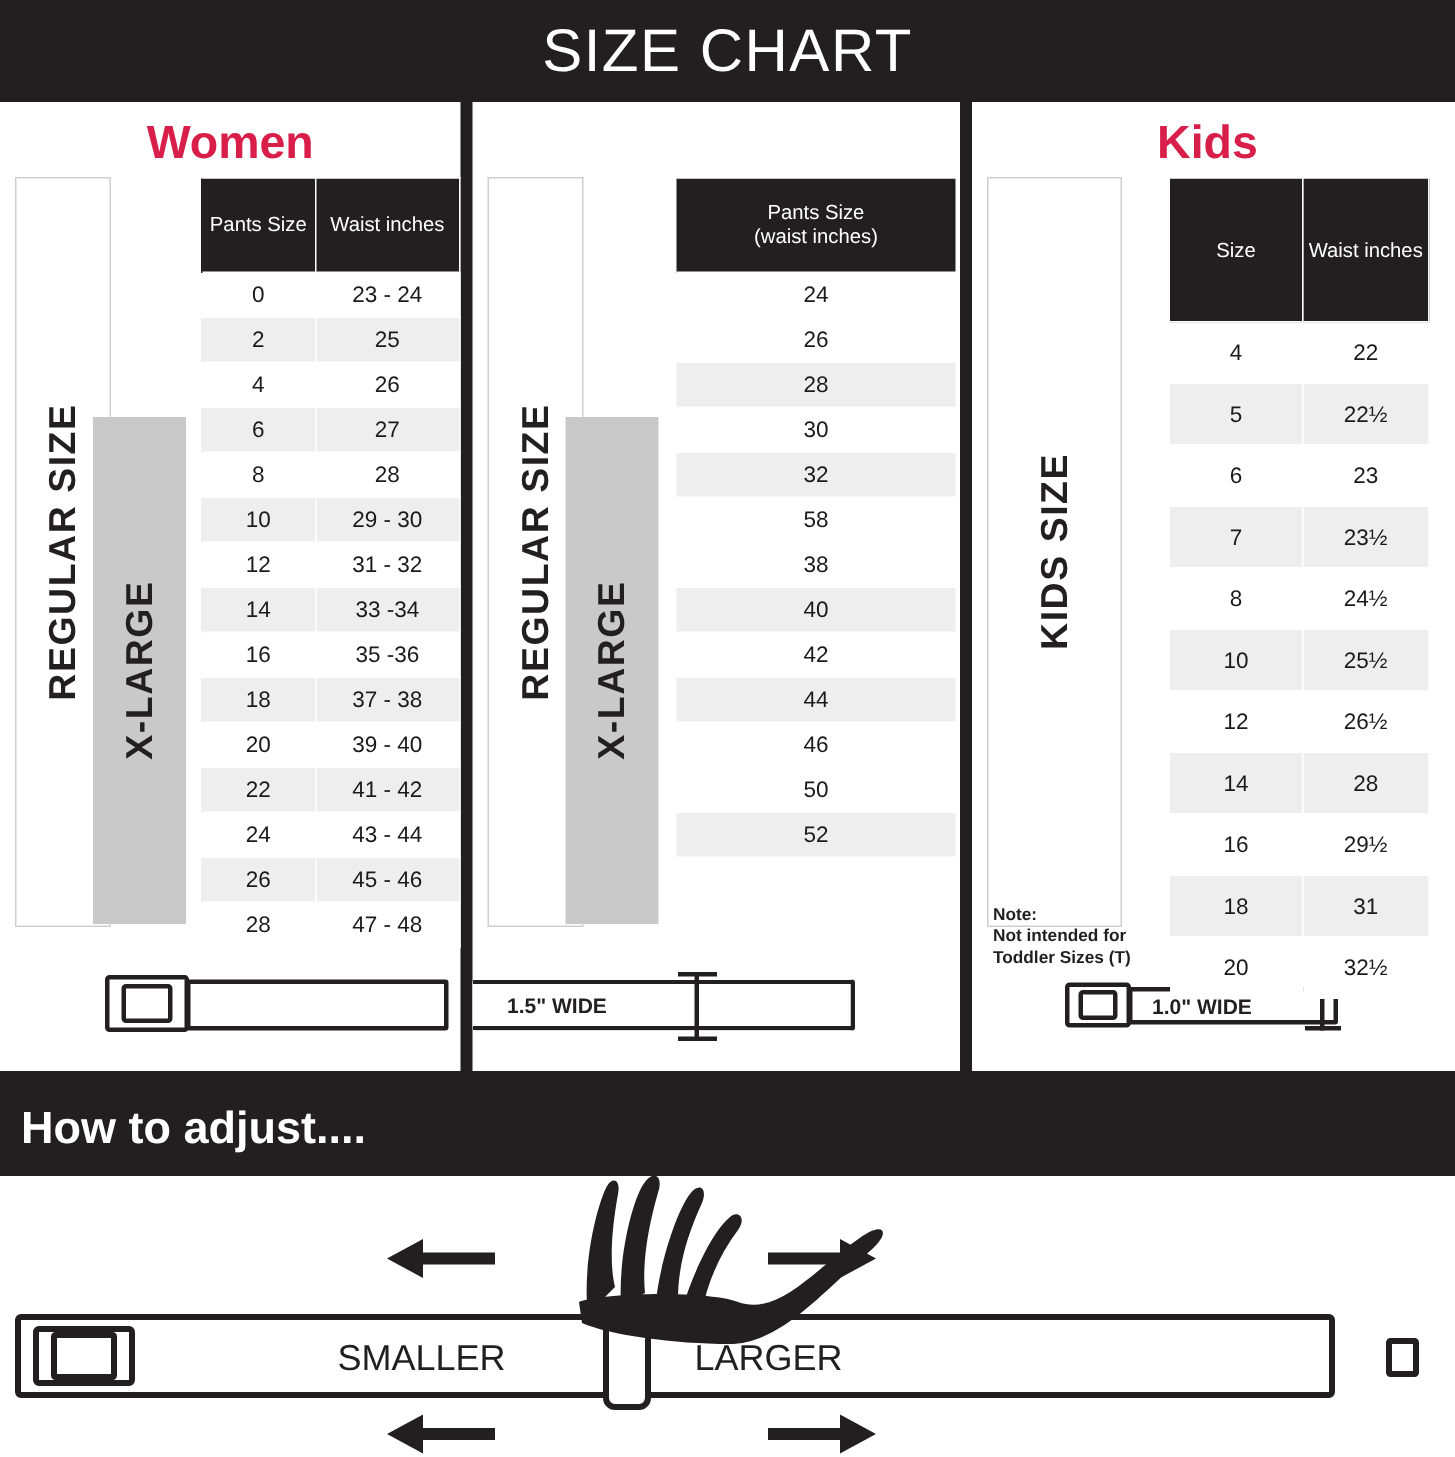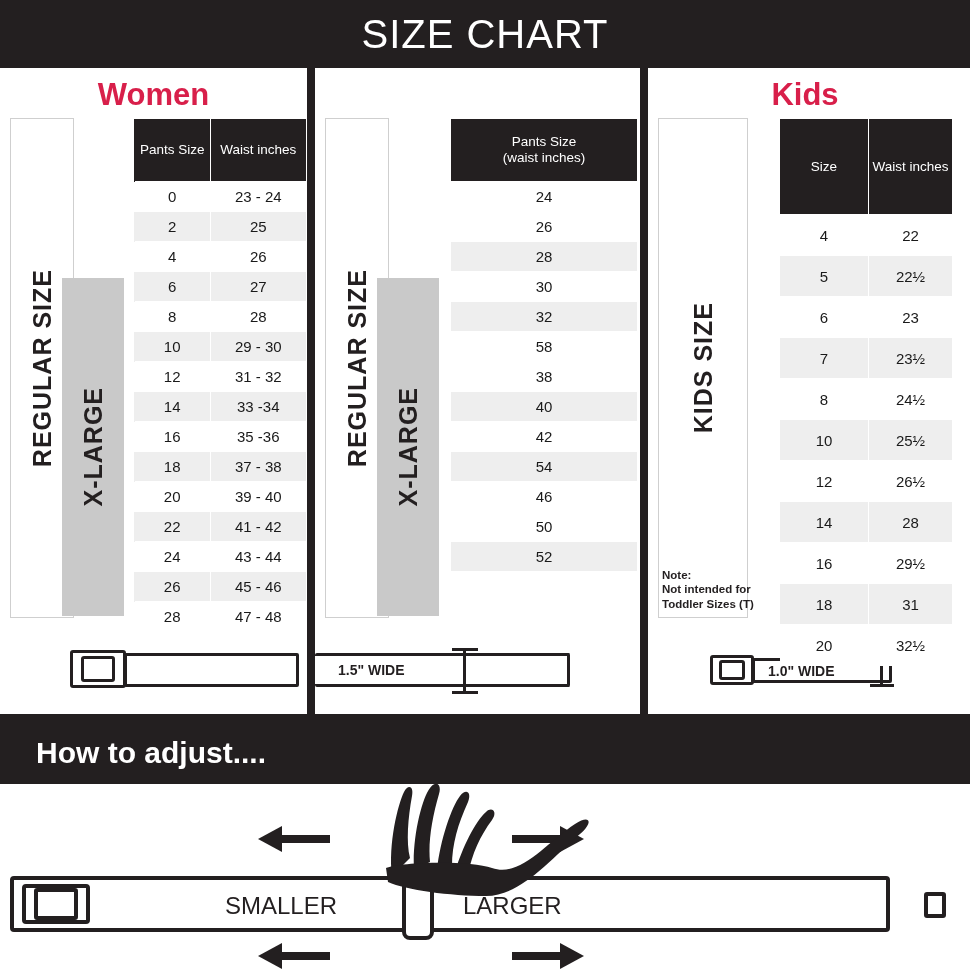--- a/index.html
+++ b/index.html
@@ -66,21 +66,21 @@
     writing-mode:vertical-rl;transform:rotate(180deg);
     font-size:25px;font-weight:bold;letter-spacing:1px;color:#231f20;
     white-space:nowrap;
   }
   .band-reg{background:#ffffff;border:1px solid #cfcfcf;}
   .band-xl{background:#c9c9c9;}
   .band-kids{background:#ffffff;}
 
   .note{
     position:absolute;font-size:11.5px;font-weight:bold;line-height:1.25;
-    color:#231f20;z-index:5;
+    color:#231f20;z-index:5;margin-top:35px;
   }
 
   
   .belt-area{position:absolute;}
   .belt-strap{
     position:absolute;border:3px solid #231f20;background:#fff;
     border-radius:2px;height:34px;box-sizing:border-box;
   }
   .buckle{
     position:absolute;border:3px solid #231f20;background:#fff;
@@ -92,21 +92,21 @@
   }
   .belt-label{
     position:absolute;font-size:14px;font-weight:bold;color:#231f20;
   }
   .ibar{position:absolute;background:#231f20;}
 
   
   .howto-bar{
     height:62px;background:#231f20;color:#ffffff;display:flex;align-items:center;
   }
-  .howto-bar .label{font-size:30px;font-weight:bold;padding-left:36px;}
+  .howto-bar .label{font-size:30px;font-weight:bold;padding-left:14px;}
   .howto-area{position:relative;height:247px;background:#ffffff;}
 
   .big-belt{
     position:absolute;left:10px;top:92px;width:880px;height:56px;
     border:4px solid #231f20;border-radius:4px;background:#fff;box-sizing:border-box;
   }
   .big-buckle{
     position:absolute;left:22px;top:100px;width:68px;height:40px;
     border:4px solid #231f20;border-radius:4px;background:#fff;box-sizing:border-box;
     display:flex;align-items:center;justify-content:center;
@@ -294,21 +294,21 @@
             <tr>
                 <td style="border-color:transparent;background:transparent;"></td>
                 <td class="rowB" style="height:29px;">40</td>
               </tr>
             <tr>
                 <td style="border-color:transparent;background:transparent;"></td>
                 <td class="rowA" style="height:29px;">42</td>
               </tr>
             <tr>
                 <td style="border-color:transparent;background:transparent;"></td>
-                <td class="rowB" style="height:29px;">54</td>
+                <td class="rowB" style="height:29px;">44</td>
               </tr>
             <tr>
                 <td style="border-color:transparent;background:transparent;"></td>
                 <td class="rowA" style="height:29px;">46</td>
               </tr>
             <tr>
                 <td style="border-color:transparent;background:transparent;"></td>
                 <td class="rowA" style="height:29px;">50</td>
               </tr>
             <tr>

